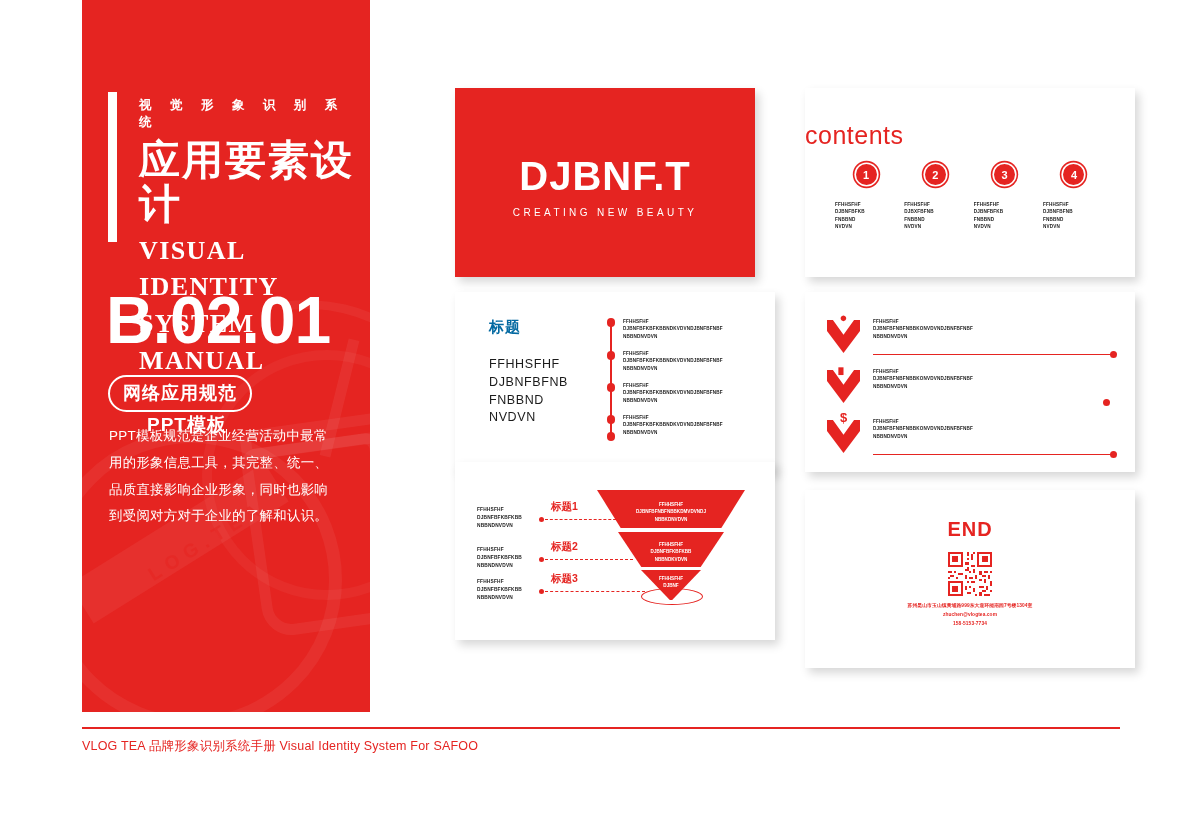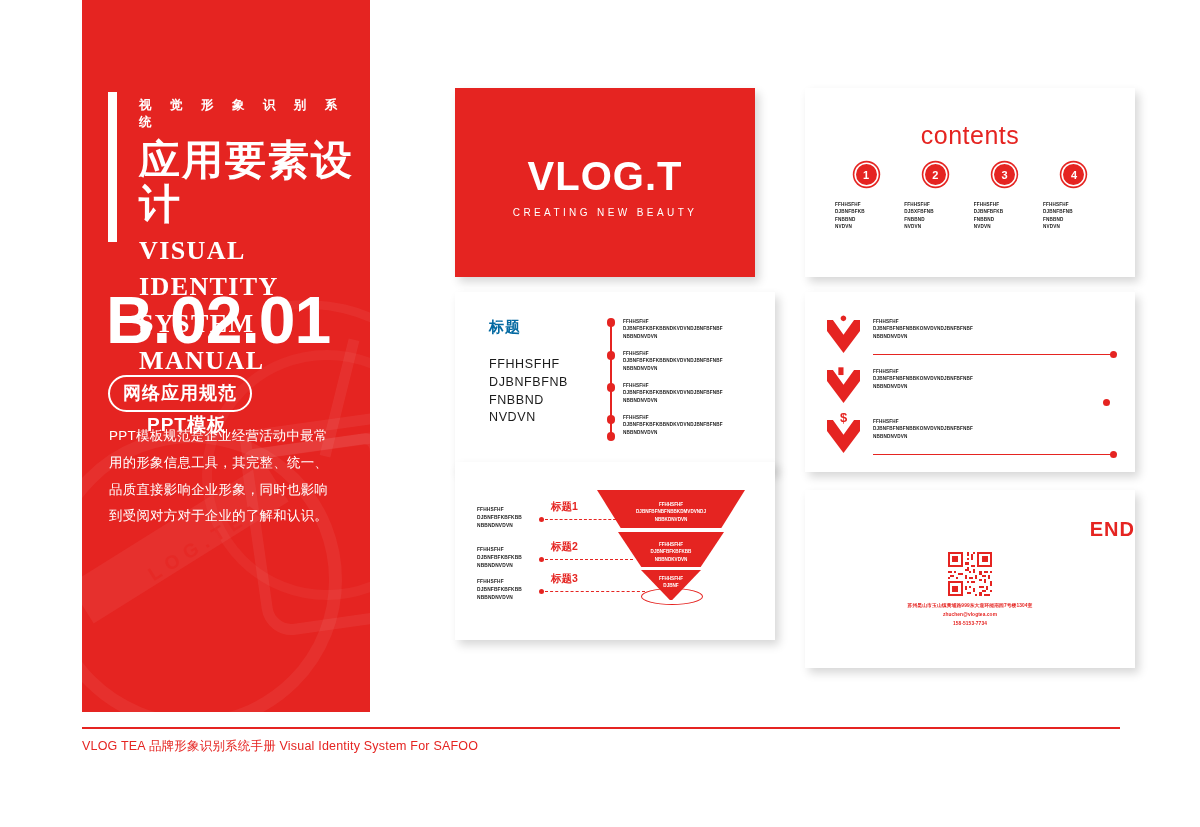--- a/index.html
+++ b/index.html
@@ -117,21 +117,21 @@
   .logo-main {
     color: #fff; font-size: 40px; font-weight: bold; letter-spacing: 1px;
     line-height: 1;
   }
   .logo-sub {
     color: #fff; font-size: 10px; letter-spacing: 3.4px; margin-top: 11px;
   }
 
   
   .contents-title {
-    position: absolute; left: 0; right: 0; top: 33px; text-align: center;
+    position: absolute; left: 0; right: 0; top: 33px; 
     color: #E52421; font-size: 25px; letter-spacing: 0.5px;
   }
   .cont-cols {
     position: absolute; left: 30px; right: 30px; top: 76px;
     display: flex; justify-content: space-between;
   }
   .cont-col { width: 62px; }
   .num-ring {
     width: 21px; height: 21px; border-radius: 50%;
     border: 2px solid #E52421; background: #E52421;
@@ -217,21 +217,21 @@
     position: absolute; color: #fff; font-size: 4.6px; line-height: 1.6;
     font-weight: bold; text-align: center; white-space: pre-line; width: 100%;
   }
   .fn-ellipse {
     position: absolute; left: 186px; top: 126px; width: 62px; height: 17px;
     border: 1.6px solid #E52421; border-radius: 50%;
   }
 
   
   .end-word {
-    position: absolute; left: 0; right: 0; top: 28px; text-align: right;
+    position: absolute; left: 0; right: 0; top: 28px; text-align: center;
     color: #E52421; font-size: 20px; font-weight: bold; letter-spacing: 1px;
   }
   .qr {
     position: absolute; left: 50%; top: 62px; transform: translateX(-50%);
     width: 44px; height: 44px;
   }
   .end-contact {
     position: absolute; left: 0; right: 0; top: 112px; text-align: center;
     color: #E52421; font-size: 4.8px; line-height: 1.85; font-weight: bold;
     white-space: pre-line; letter-spacing: 0.1px;
@@ -277,21 +277,21 @@
     <div class="badge-row">
       <div class="pill">网络应用规范</div>
       <div class="pill-side">PPT模板</div>
     </div>
 
     <div class="panel-body">PPT模板规范是企业经营活动中最常用的形象信息工具，其完整、统一、品质直接影响企业形象，同时也影响到受阅对方对于企业的了解和认识。</div>
   </div>
 
   <div class="slide s-logo">
     <div class="logo-wrap">
-      <div class="logo-main">VLOG.T</div>
+      <div class="logo-main">DJBNF.T</div>
       <div class="logo-sub">CREATING NEW BEAUTY</div>
     </div>
   </div>
 
   <div class="slide s-cont">
     <div class="contents-title">contents</div>
     <div class="cont-cols">
       <div class="cont-col">
         <div class="num-ring">1</div>
         <div class="micro">FFHHSFHF

